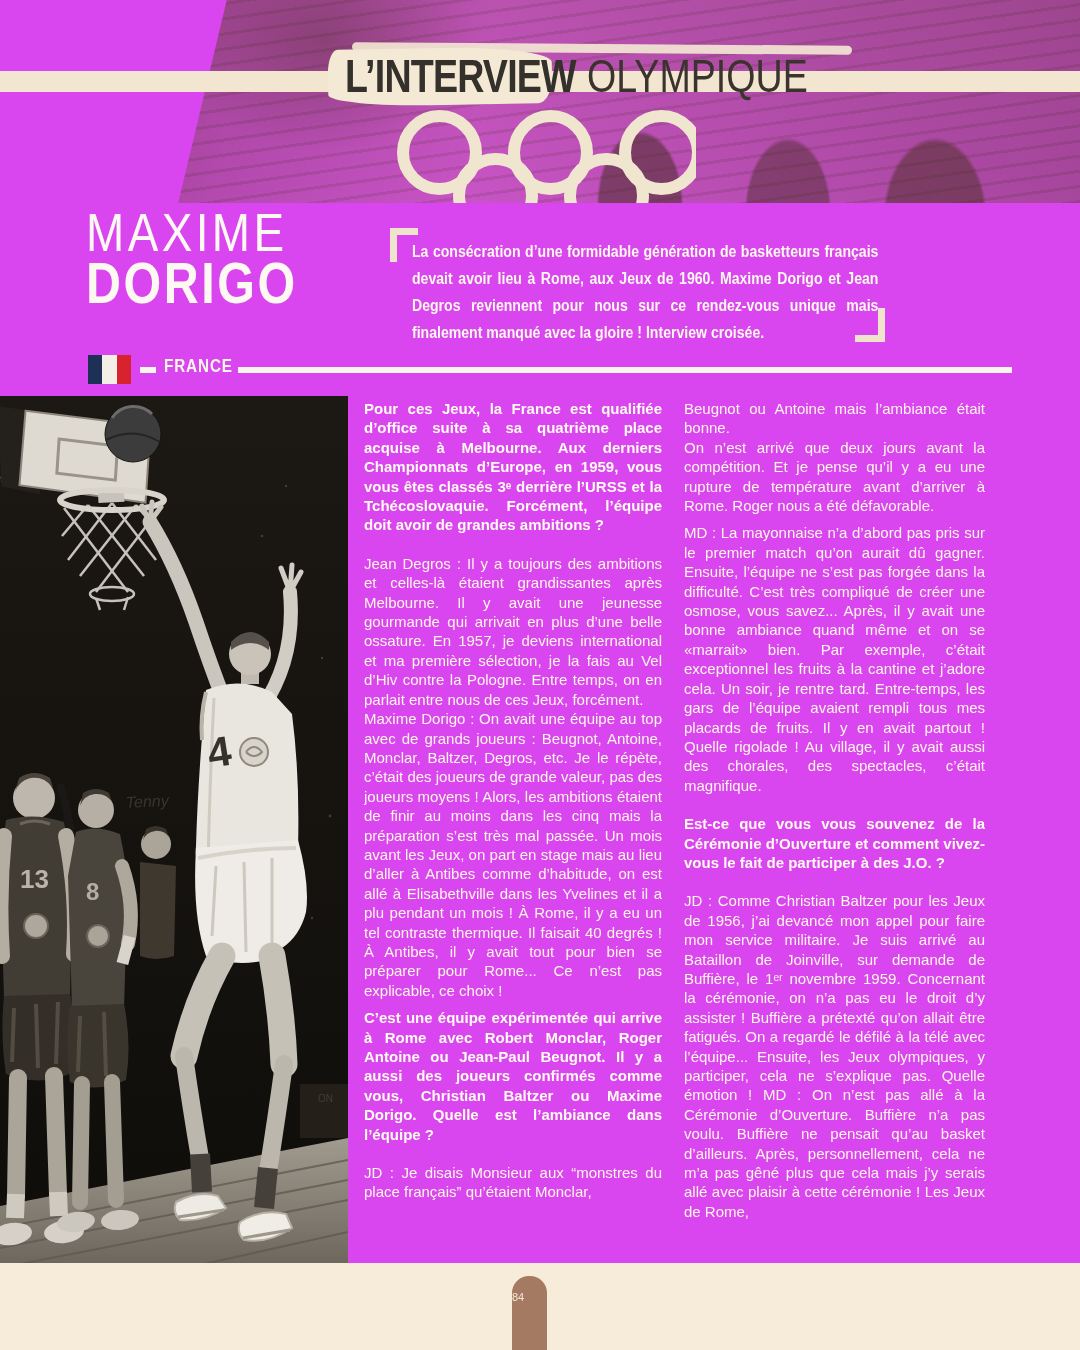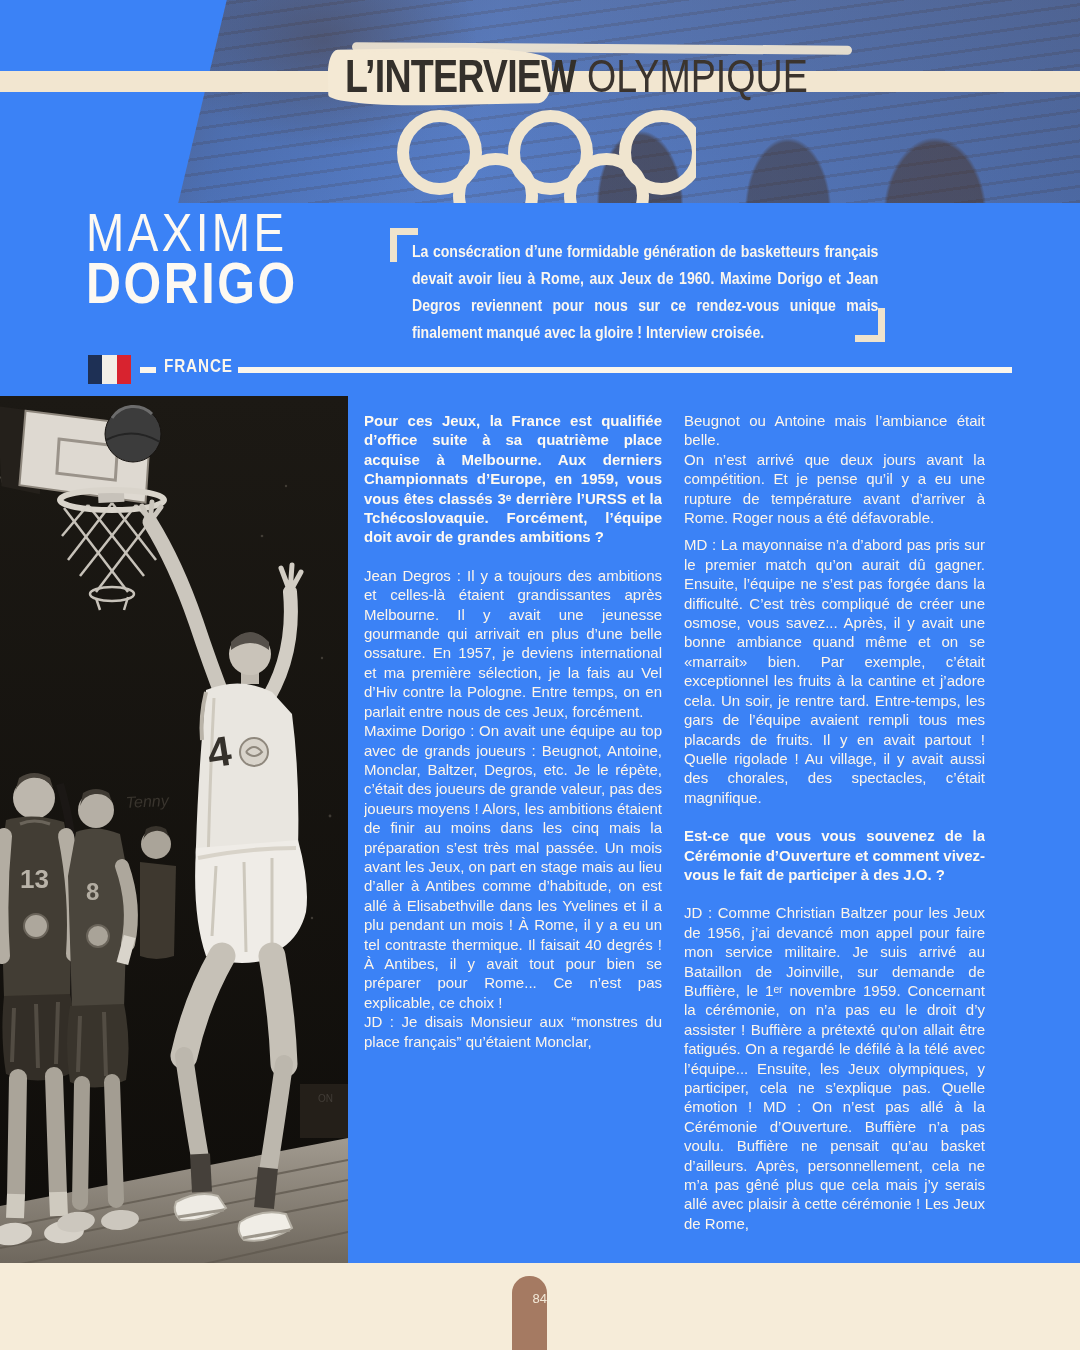--- a/index.html
+++ b/index.html
@@ -1,17 +1,17 @@
 <!DOCTYPE html>
 <html lang="fr"><head>
 <meta charset="utf-8">
 <style>
   html,body{margin:0;padding:0;}
   body{font-family:"Liberation Sans","DejaVu Sans",sans-serif;}
-  .page{position:relative;width:1080px;height:1350px;background:#3b82f6;overflow:hidden;}
+  .page{position:relative;width:1080px;height:1350px;background:#d946ef;overflow:hidden;}
 
   
   .hero{position:absolute;left:0;top:0;width:1080px;height:203px;overflow:hidden;}
   .colosseum{position:absolute;left:0;top:0;width:1080px;height:203px;
     clip-path:polygon(21% 0%,100% 0%,100% 100%,16.5% 100%);
     background:
       radial-gradient(70px 120px at 640px 205px, rgba(62,40,24,.50) 58%, rgba(62,40,24,0) 62%),
       radial-gradient(70px 120px at 788px 212px, rgba(62,40,24,.42) 58%, rgba(62,40,24,0) 62%),
       radial-gradient(84px 130px at 935px 218px, rgba(70,45,28,.48) 58%, rgba(70,45,28,0) 62%),
       radial-gradient(220px 160px at 30% 20%, rgba(70,45,28,.35), rgba(70,45,28,0) 70%),
@@ -58,27 +58,27 @@
   .photo svg{display:block;}
 
   
   .col{position:absolute;top:399px;height:862px;overflow:hidden;color:#fdf5ea;
     font-size:15px;line-height:19.4px;text-align:justify;}
   .col-1{left:364px;width:298px;}
   .col-2{left:684px;width:301px;}
   .para{margin:0;}
   .para.q{font-weight:700;margin:19px 0;color:#fffaf1;}
   .para.gap{margin-top:8px;}
-  .para:first-child{margin-top:12px;}
+  .para:first-child{margin-top:0;}
 
   
   .footer-band{position:absolute;left:0;top:1263px;width:1080px;height:87px;background:#f6ecd9;}
   .page-tab{position:absolute;left:512px;top:1276px;width:35px;height:74px;background:#a57a62;
     border-radius:17px 17px 0 0;}
-  .page-number{display:block;text-align:right;padding-top:15px;font-size:13px;color:#f3e9d8;}
+  .page-number{display:block;text-align:left;padding-top:15px;font-size:11px;color:#f3e9d8;}
 </style>
 </head>
 <body>
 
 <div class="page">
 
   <div class="hero">
     <div class="colosseum"></div>
     <div class="cream-bar"></div>
     <div class="paint-stroke"></div>
@@ -238,24 +238,25 @@
         <path d="M240,826 Q262,812 286,818 L292,832 Q268,848 244,844 Q236,836 240,826 Z" fill="#f0ede6" stroke="#b6b1a6" stroke-width="2"></path>
         <path d="M243,842 L290,834" stroke="#9d978c" stroke-width="3"></path>
       </g>
     </svg>
   </div>
 
   <div class="col col-1" id="interview-col-1">
       <p class="para q">Pour ces Jeux, la France est qualifiée d’office suite à sa quatrième place acquise à Melbourne. Aux derniers Championnats d’Europe, en 1959, vous vous êtes classés 3ᵉ derrière l’URSS et la Tchécoslovaquie. Forcément, l’équipe doit avoir de grandes ambitions ?</p>
       <p class="para a">Jean Degros : Il y a toujours des ambitions et celles-là étaient grandissantes après Melbourne. Il y avait une jeunesse gourmande qui arrivait en plus d’une belle ossature. En 1957, je deviens international et ma première sélection, je la fais au Vel d’Hiv contre la Pologne. Entre temps, on en parlait entre nous de ces Jeux, forcément.</p>
       <p class="para a">Maxime Dorigo : On avait une équipe au top avec de grands joueurs : Beugnot, Antoine, Monclar, Baltzer, Degros, etc. Je le répète, c’était des joueurs de grande valeur, pas des joueurs moyens ! Alors, les ambitions étaient de finir au moins dans les cinq mais la préparation s’est très mal passée. Un mois avant les Jeux, on part en stage mais au lieu d’aller à Antibes comme d’habitude, on est allé à Elisabethville dans les Yvelines et il a plu pendant un mois ! À Rome, il y a eu un tel contraste thermique. Il faisait 40 degrés ! À Antibes, il y avait tout pour bien se préparer pour Rome... Ce n’est pas explicable, ce choix !</p>
+      <p class="para q gap">C’est une équipe expérimentée qui arrive à Rome avec Robert Monclar, Roger Antoine ou Jean-Paul Beugnot. Il y a aussi des joueurs confirmés comme vous, Christian Baltzer ou Maxime Dorigo. Quelle est l’ambiance dans l’équipe ?</p>
       <p class="para a">JD : Je disais Monsieur aux “monstres du place français” qu’étaient Monclar,</p>
     </div>
   <div class="col col-2" id="interview-col-2">
-      <p class="para a">Beugnot ou Antoine mais l’ambiance était belle.</p>
+      <p class="para a">Beugnot ou Antoine mais l’ambiance était bonne.</p>
       <p class="para a">On n’est arrivé que deux jours avant la compétition. Et je pense qu’il y a eu une rupture de température avant d’arriver à Rome. Roger nous a été défavorable.</p>
       <p class="para a gap">MD : La mayonnaise n’a d’abord pas pris sur le premier match qu’on aurait dû gagner. Ensuite, l’équipe ne s’est pas forgée dans la difficulté. C’est très compliqué de créer une osmose, vous savez... Après, il y avait une bonne ambiance quand même et on se «marrait» bien. Par exemple, c’était exceptionnel les fruits à la cantine et j’adore cela. Un soir, je rentre tard. Entre-temps, les gars de l’équipe avaient rempli tous mes placards de fruits. Il y en avait partout ! Quelle rigolade ! Au village, il y avait aussi des chorales, des spectacles, c’était magnifique.</p>
       <p class="para q">Est-ce que vous vous souvenez de la Cérémonie d’Ouverture et comment vivez-vous le fait de participer à des J.O. ?</p>
       <p class="para a">JD : Comme Christian Baltzer pour les Jeux de 1956, j’ai devancé mon appel pour faire mon service militaire. Je suis arrivé au Bataillon de Joinville, sur demande de Buffière, le 1ᵉʳ novembre 1959. Concernant la cérémonie, on n’a pas eu le droit d’y assister ! Buffière a prétexté qu’on allait être fatigués. On a regardé le défilé à la télé avec l’équipe... Ensuite, les Jeux olympiques, y participer, cela ne s’explique pas. Quelle émotion ! MD : On n’est pas allé à la Cérémonie d’Ouverture. Buffière n’a pas voulu. Buffière ne pensait qu’au basket d’ailleurs. Après, personnellement, cela ne m’a pas gêné plus que cela mais j’y serais allé avec plaisir à cette cérémonie ! Les Jeux de Rome,</p>
     </div>
 
   <div class="footer-band"></div>
   <div class="page-tab">
     <span class="page-number">84</span>
   </div>

